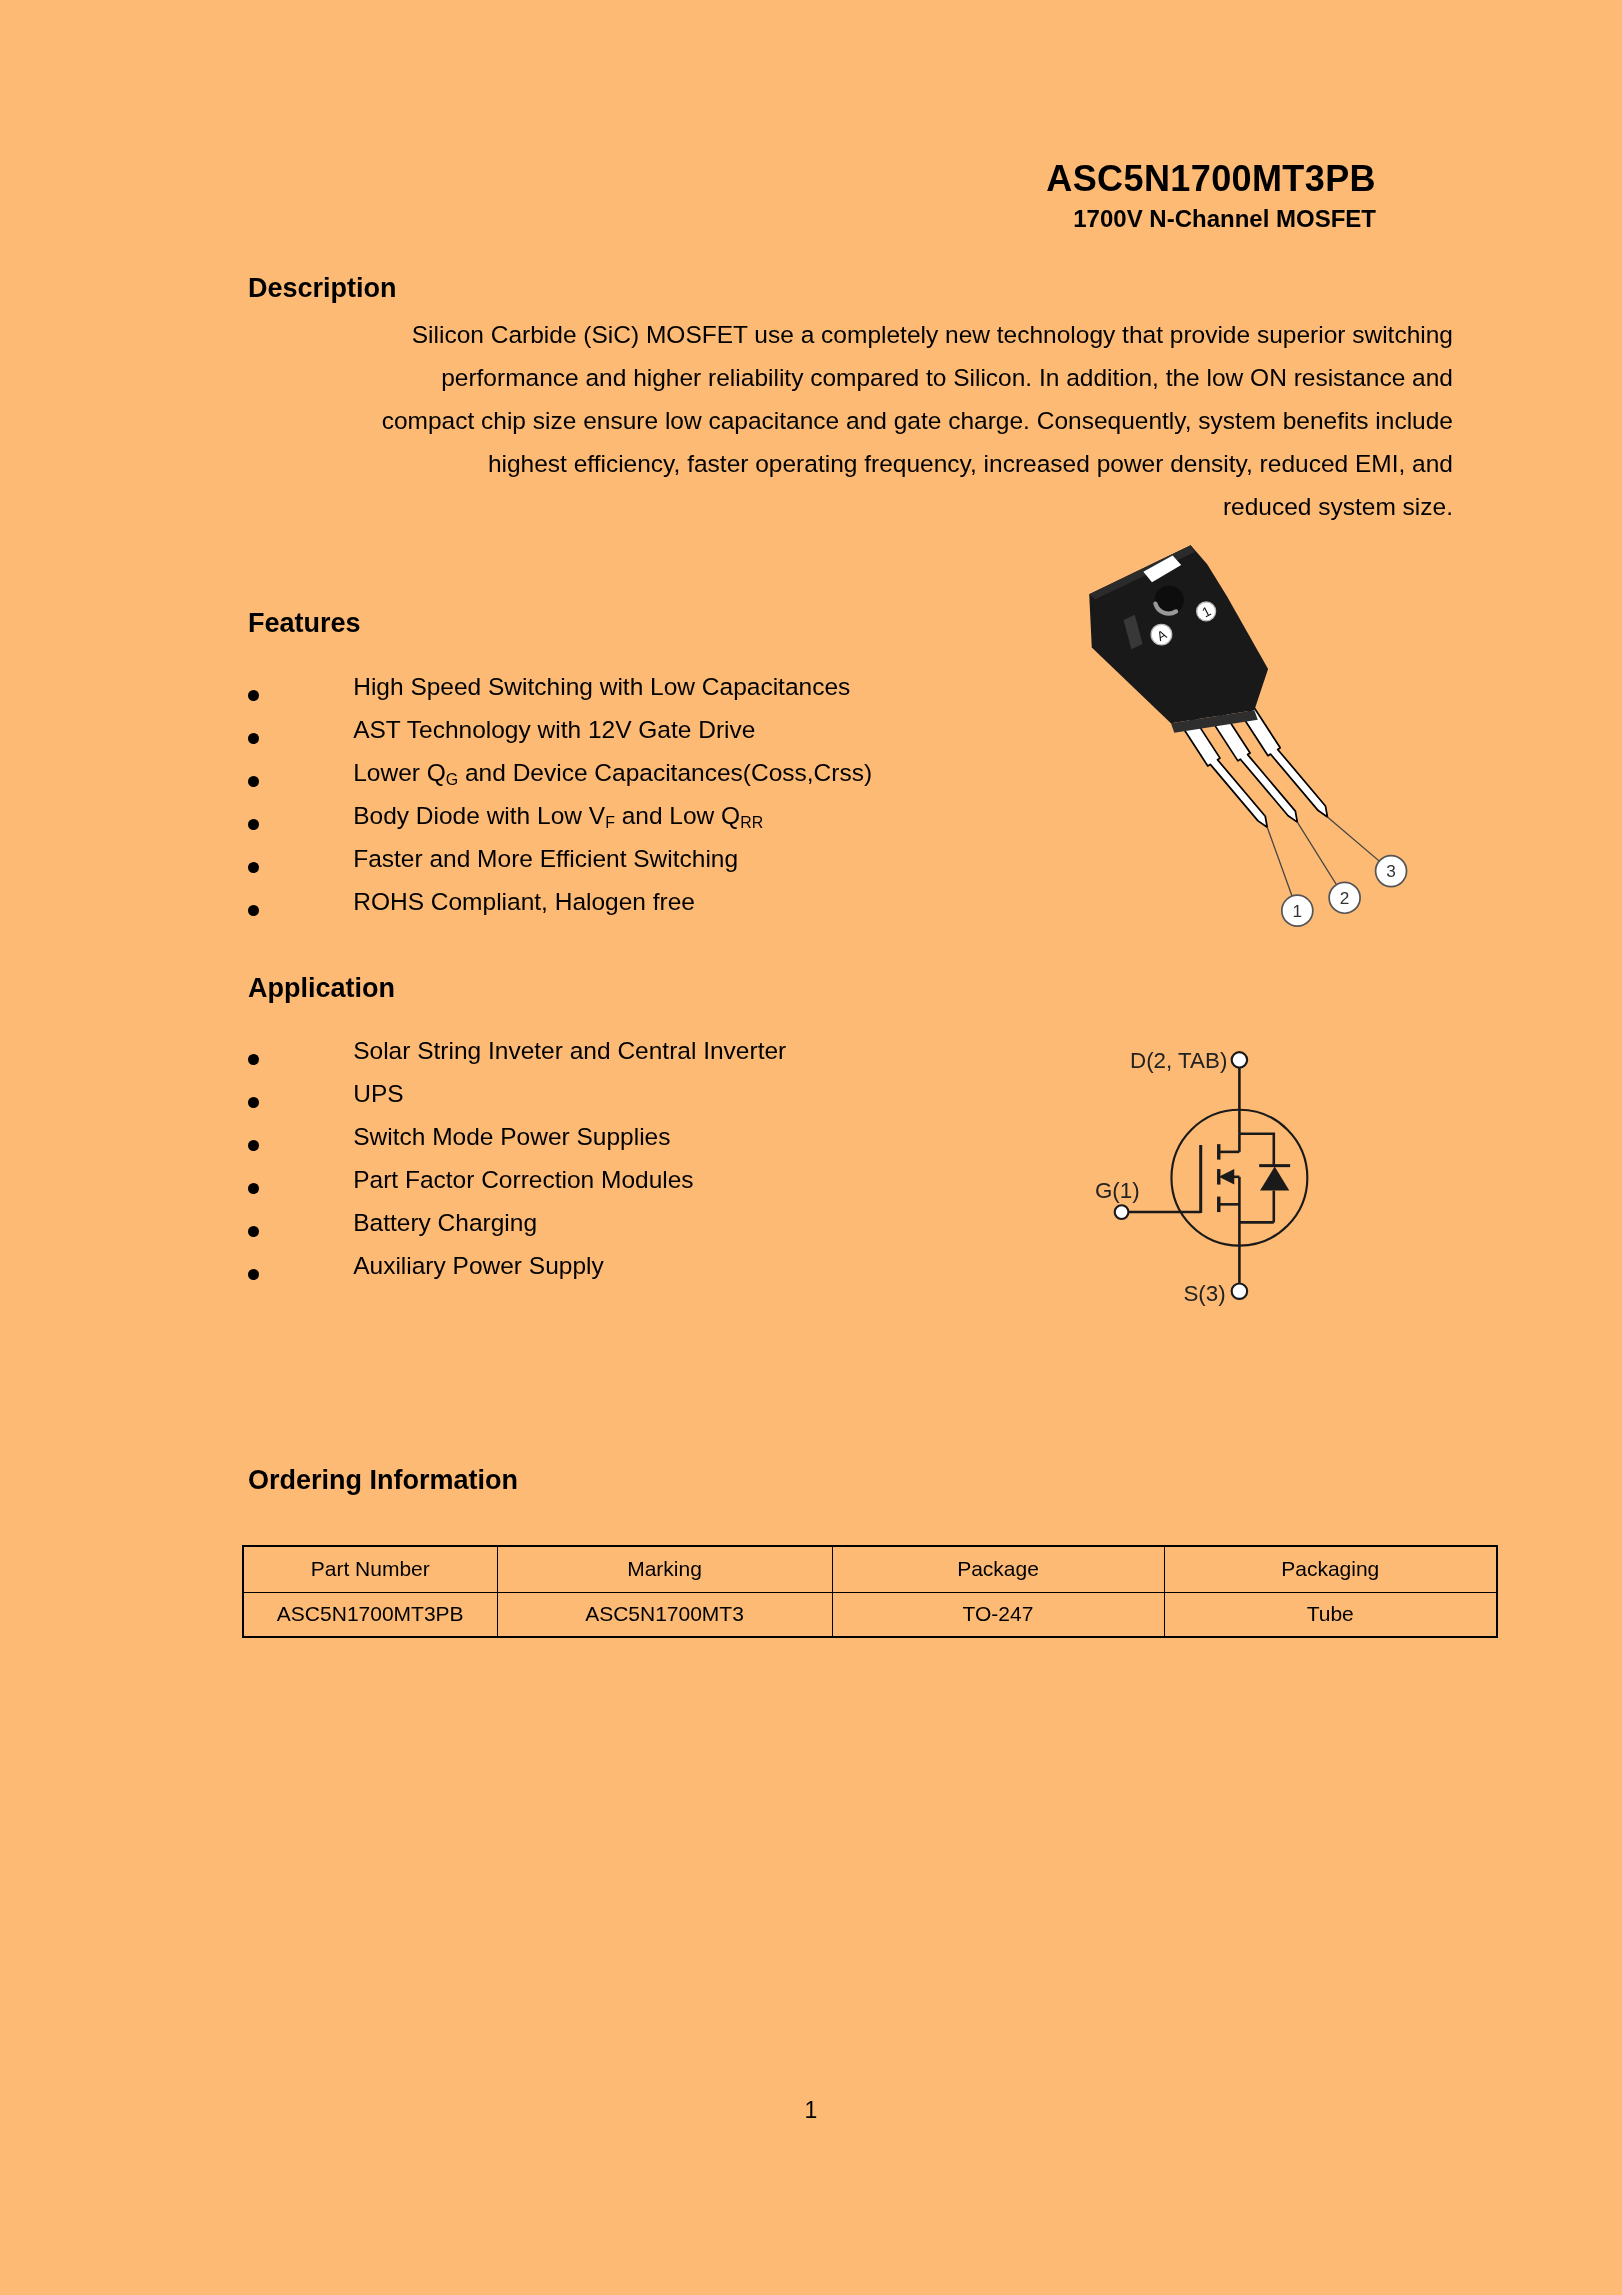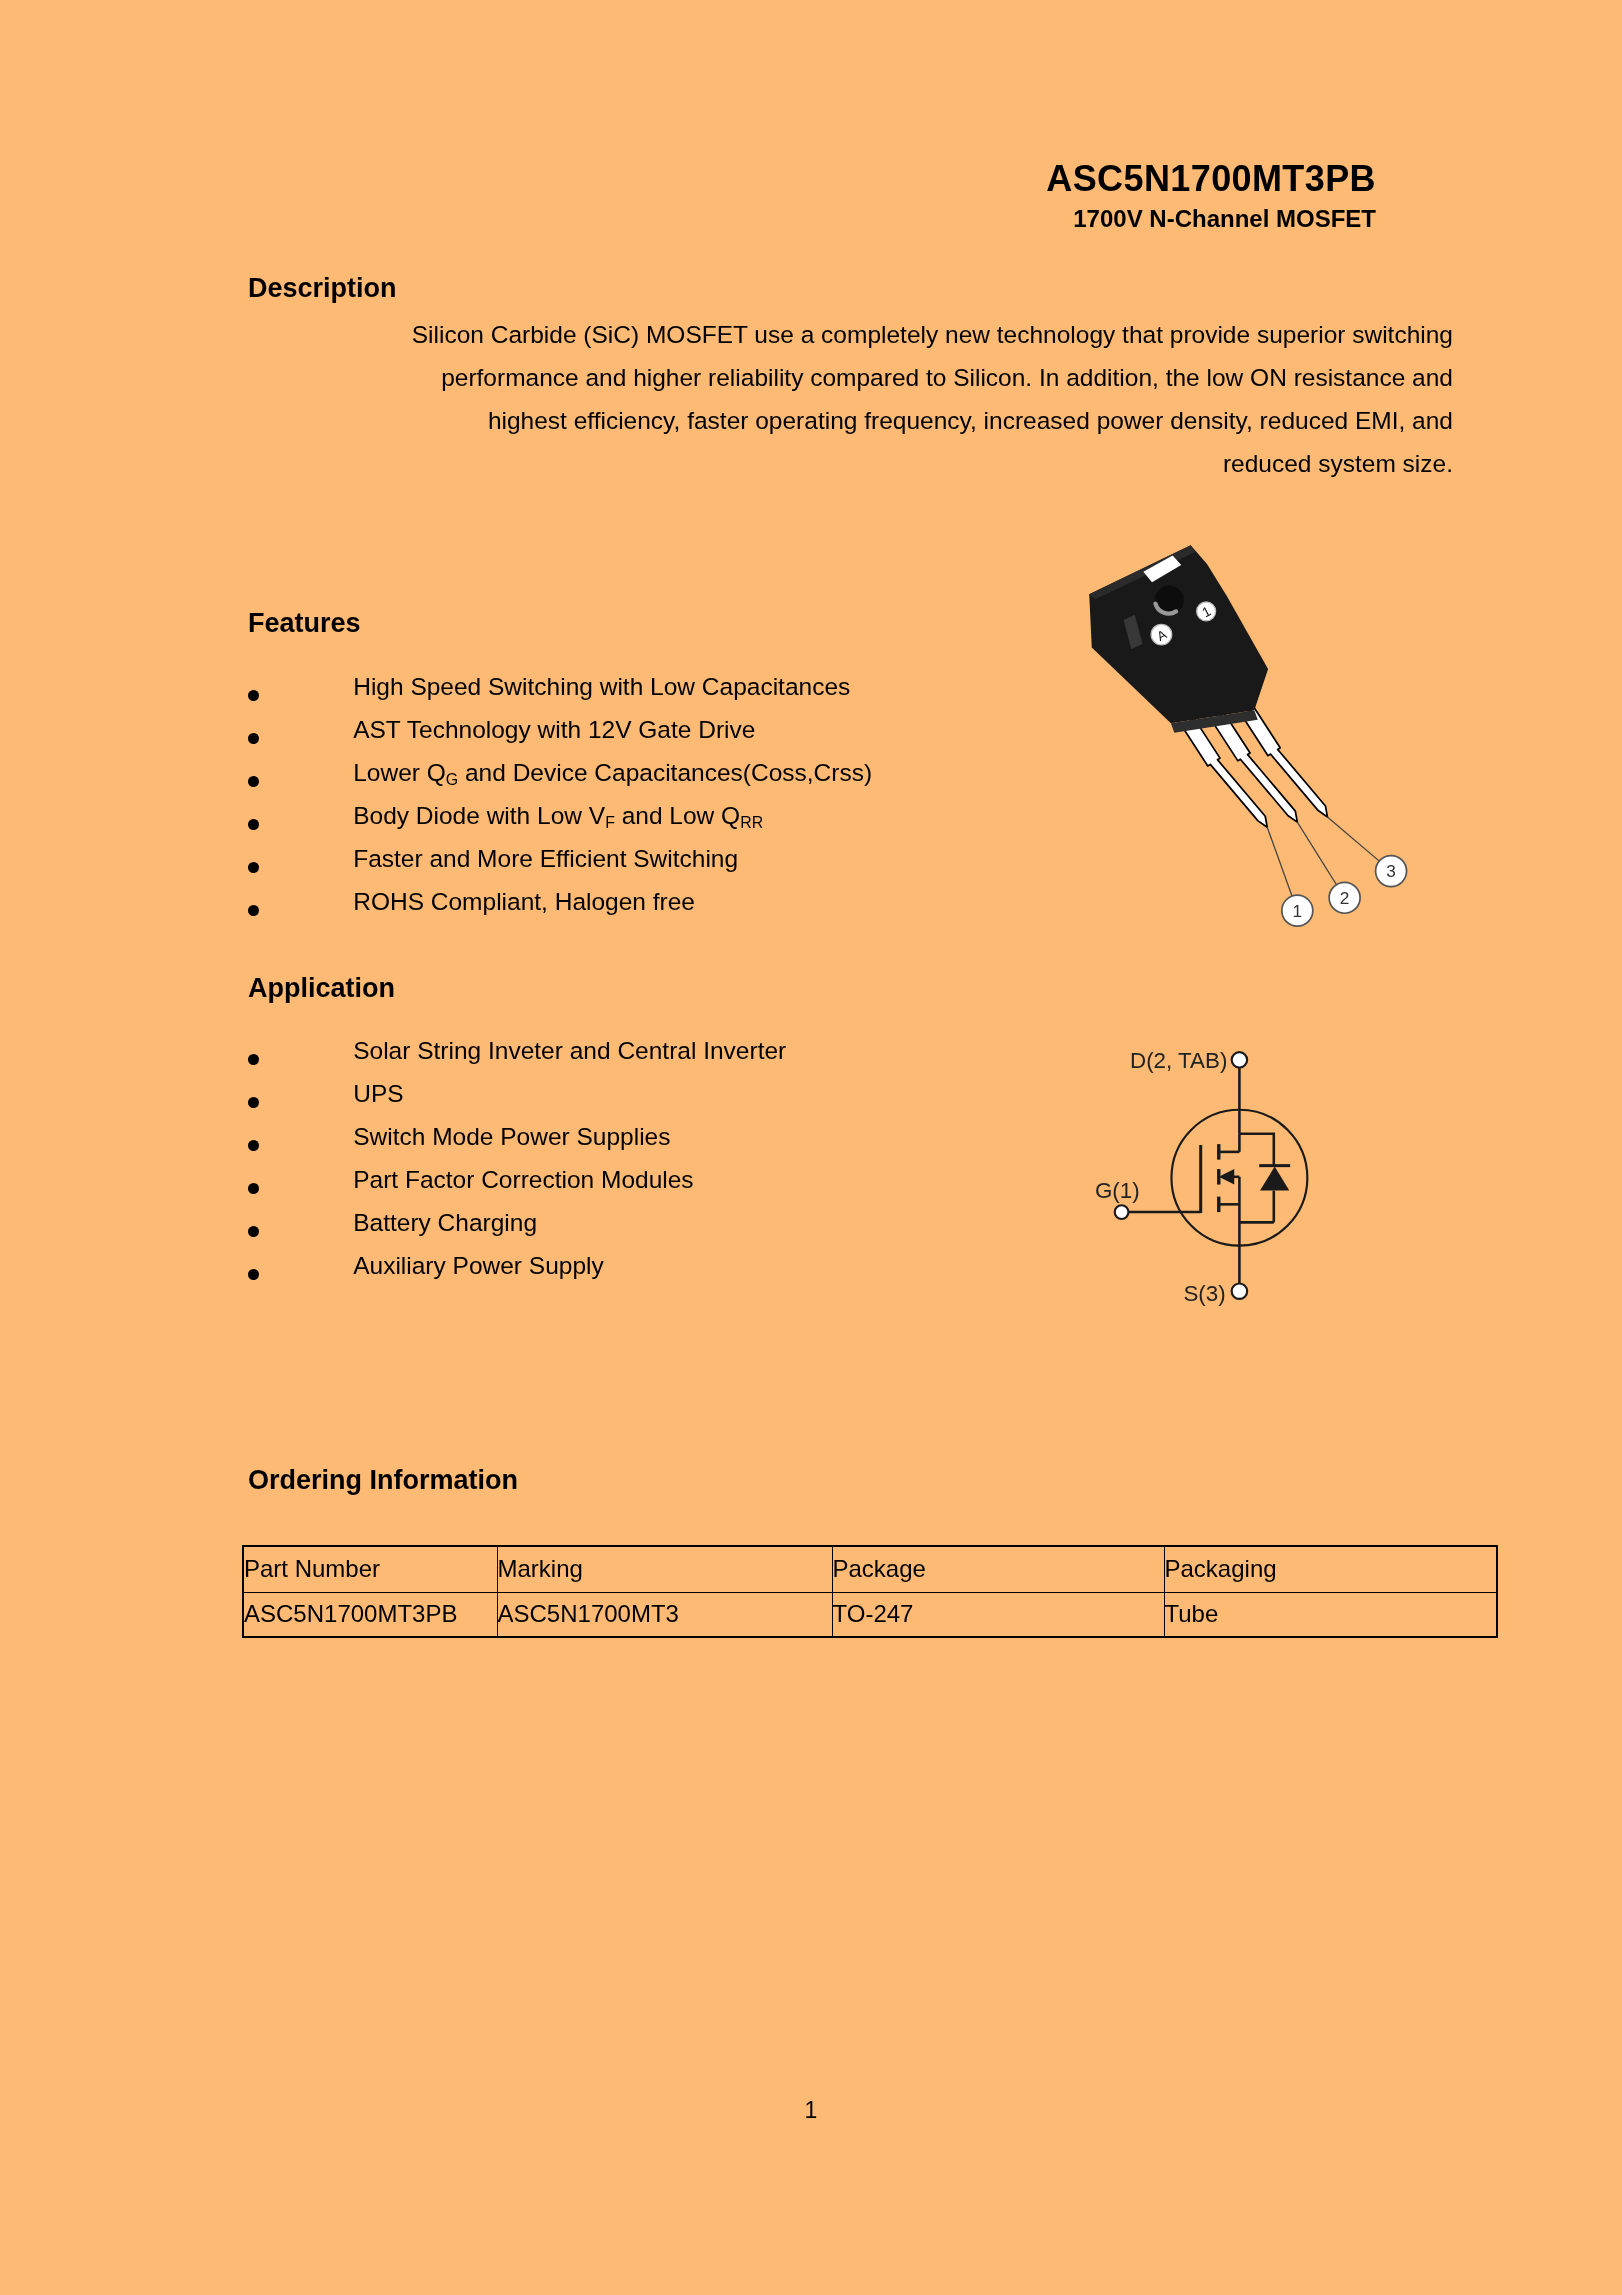--- a/index.html
+++ b/index.html
@@ -17,21 +17,21 @@
   .para-line { font-size:24.5px; line-height:43px; white-space:pre; }
   .bullet-list { position:absolute; left:248px; width:947px; }
   .bullet-item { display:flex; align-items:flex-end; height:43px;gap:48px; }
   .dot { width:11.2px; height:11.2px; border-radius:50%; background:#000; margin-right:46px; flex-shrink:0; }
   .bullet-text { font-size:24.5px; white-space:pre; }
   .bullet-text sub { font-size:0.65em; vertical-align:baseline; position:relative; top:0.22em; }
   .ordering-table {
     position:absolute; left:242px; top:1545px; width:1254px;
     border-collapse:collapse; table-layout:fixed; border:2.6px solid #000;
   }
-  .ordering-table td { border:1.7px solid #000; text-align:left; vertical-align:middle; font-size:24px; }
+  .ordering-table td { border:1.7px solid #000; text-align:center; vertical-align:middle; font-size:21px; }
   .ordering-table tr.hdr td { height:46px; }
   .ordering-table tr.data td { height:45px; }
   .pageno { position:absolute; top:2097px; left:0; width:1622px; text-align:center; font-size:23px; }
   .pkg-svg { position:absolute; left:1059px; top:534px; }
   .sym-svg { position:absolute; left:1076px; top:1016px; }
   svg text { font-family:"Liberation Sans", sans-serif; }
 </style>
 </head>
 <body>
 
@@ -39,20 +39,21 @@
 
   <div class="titleblock">
     <div class="doc-title">ASC5N1700MT3PB</div>
     <div class="doc-subtitle">1700V N-Channel MOSFET</div>
   </div>
 
   <div class="sec-heading" style="top:271px;">Description</div>
   <div class="para" id="desc-lines">
       <div class="para-line">Silicon Carbide (SiC) MOSFET use a completely new technology that provide superior switching</div>
       <div class="para-line">performance and higher reliability compared to Silicon. In addition, the low ON resistance and</div>
+      <div class="para-line">compact chip size ensure low capacitance and gate charge. Consequently, system benefits include</div>
       <div class="para-line">highest efficiency, faster operating frequency, increased power density, reduced EMI, and</div>
       <div class="para-line">reduced system size.</div>
     </div>
 
   <div class="sec-heading" style="top:606px;">Features</div>
   <div class="bullet-list" id="features-list" style="top:658px;">
       <div class="bullet-item">
         <span class="dot"></span>
         <span class="bullet-text"><span>High Speed Switching with Low Capacitances</span></span>
       </div>

